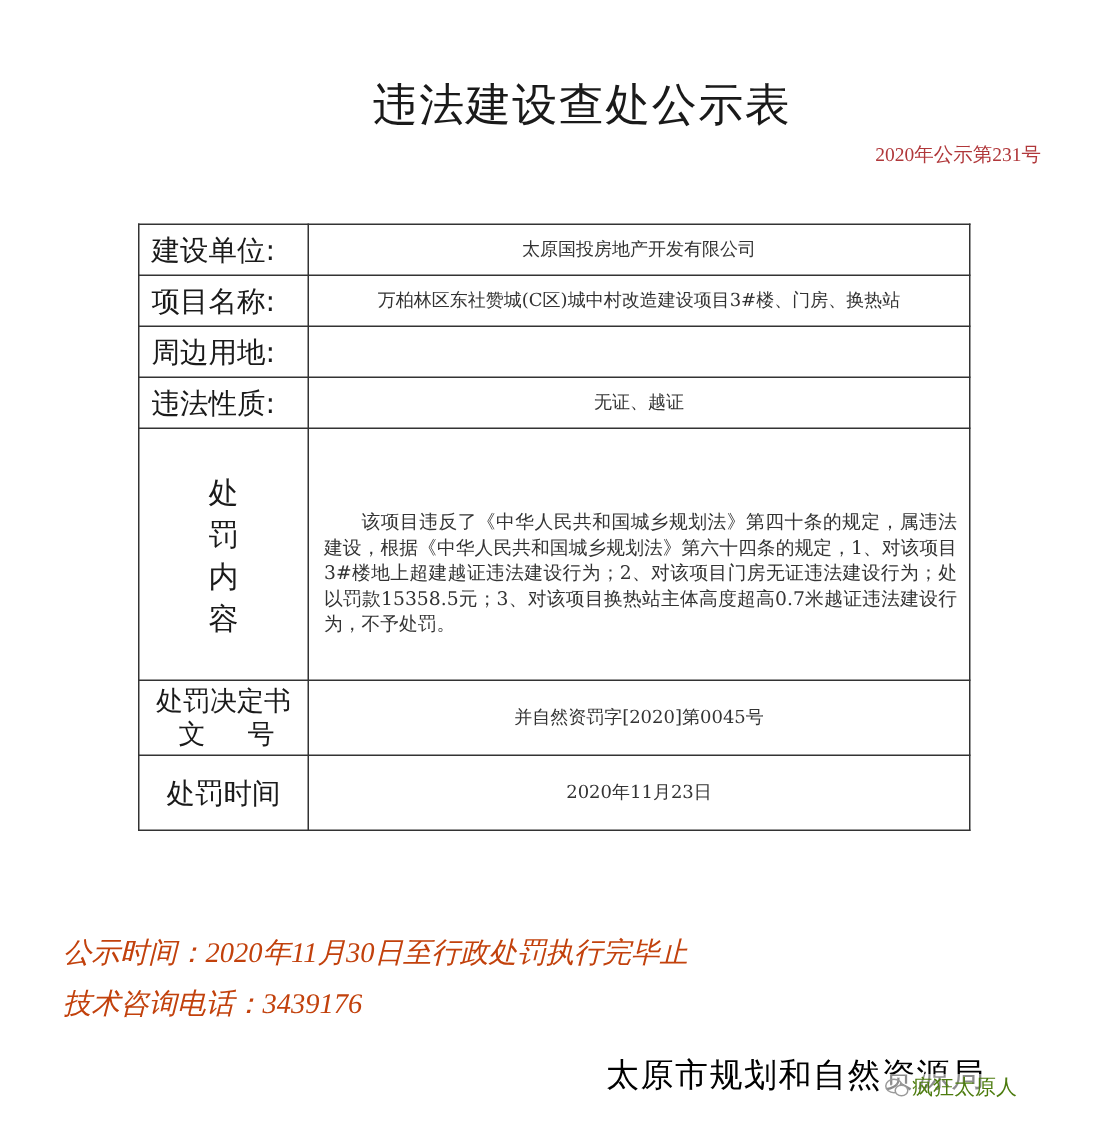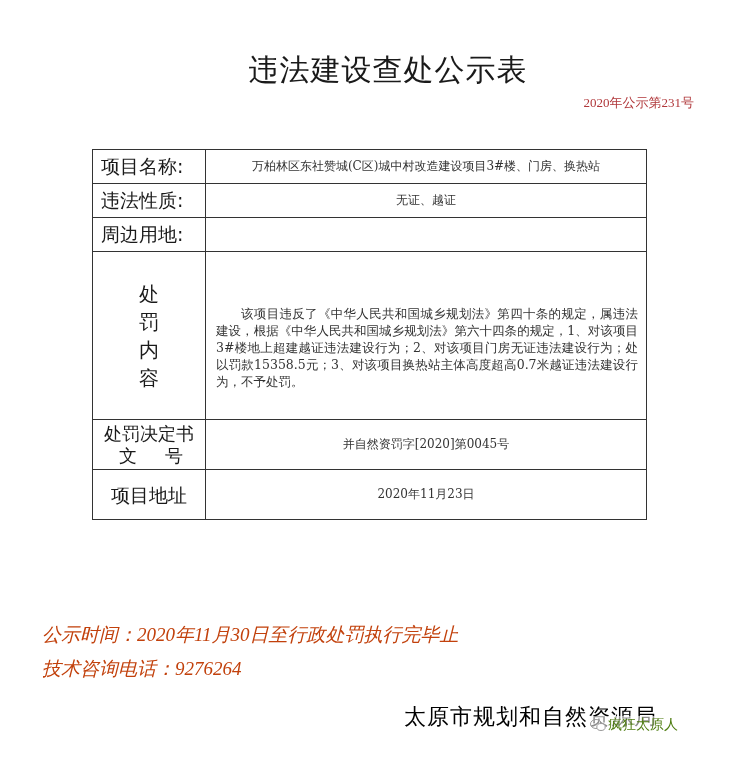--- a/index.html
+++ b/index.html
@@ -64,31 +64,35 @@
   .wechat-icon { width: 16px; height: 14px; }
 </style>
 </head>
 <body>
 
 <div class="title">违法建设查处公示表</div>
 <div class="doc-number">2020年公示第231号</div>
 
 <table class="main">
   <tbody>
+      <tr class="r34">
+    <td class="label">建设单位:</td>
+    <td class="value">太原国投房地产开发有限公司</td>
+  </tr>
   <tr class="r34">
     <td class="label">项目名称:</td>
     <td class="value">万柏林区东社赞城(C区)城中村改造建设项目3#楼、门房、换热站</td>
   </tr>
   <tr class="r34">
+    <td class="label">周边用地:</td>
+    <td class="value"></td>
+  </tr>
+  <tr class="r34">
     <td class="label">违法性质:</td>
     <td class="value">无证、越证</td>
-  </tr>
-  <tr class="r34">
-    <td class="label">周边用地:</td>
-    <td class="value"></td>
   </tr>
   <tr class="content-row">
     <td class="label-vert">
       <div>处</div>
       <div>罚</div>
       <div>内</div>
       <div>容</div>
     </td>
     <td class="content">
       <div class="para">该项目违反了《中华人民共和国城乡规划法》第四十条的规定，属违法建设，根据《中华人民共和国城乡规划法》第六十四条的规定，1、对该项目3#楼地上超建越证违法建设行为；2、对该项目门房无证违法建设行为；处以罚款15358.5元；3、对该项目换热站主体高度超高0.7米越证违法建设行为，不予处罚。</div>
@@ -98,28 +102,28 @@
     <td class="label-center">
       <div>处罚决定书</div>
       <div class="doc-label-line2">
         <span>文</span>
         <span>号</span>
       </div>
     </td>
     <td class="value">并自然资罚字[2020]第0045号</td>
   </tr>
   <tr class="r50">
-    <td class="label-center" style="font-size:19px;">项目地址</td>
+    <td class="label-center" style="font-size:19px;">处罚时间</td>
     <td class="value">2020年11月23日</td>
   </tr>
 </tbody>
   </table>
 
 <div class="footer-line f1">公示时间：2020年11月30日至行政处罚执行完毕止</div>
-<div class="footer-line f2">技术咨询电话：9276264</div>
+<div class="footer-line f2">技术咨询电话：3439176</div>
 <div class="agency">太原市规划和自然资源局</div>
 
 <div class="watermark">
   <svg class="wechat-icon" viewBox="0 0 16 14">
     <ellipse cx="6" cy="6" rx="5.5" ry="4.5" fill="none" stroke="#9a9a9a" stroke-width="1"></ellipse>
     <ellipse cx="11" cy="9" rx="4.2" ry="3.5" fill="#fff" stroke="#9a9a9a" stroke-width="1"></ellipse>
     <circle cx="4" cy="5" r="0.7" fill="#9a9a9a"></circle>
     <circle cx="8" cy="5" r="0.7" fill="#9a9a9a"></circle>
   </svg>
   <span>疯狂太原人</span>

